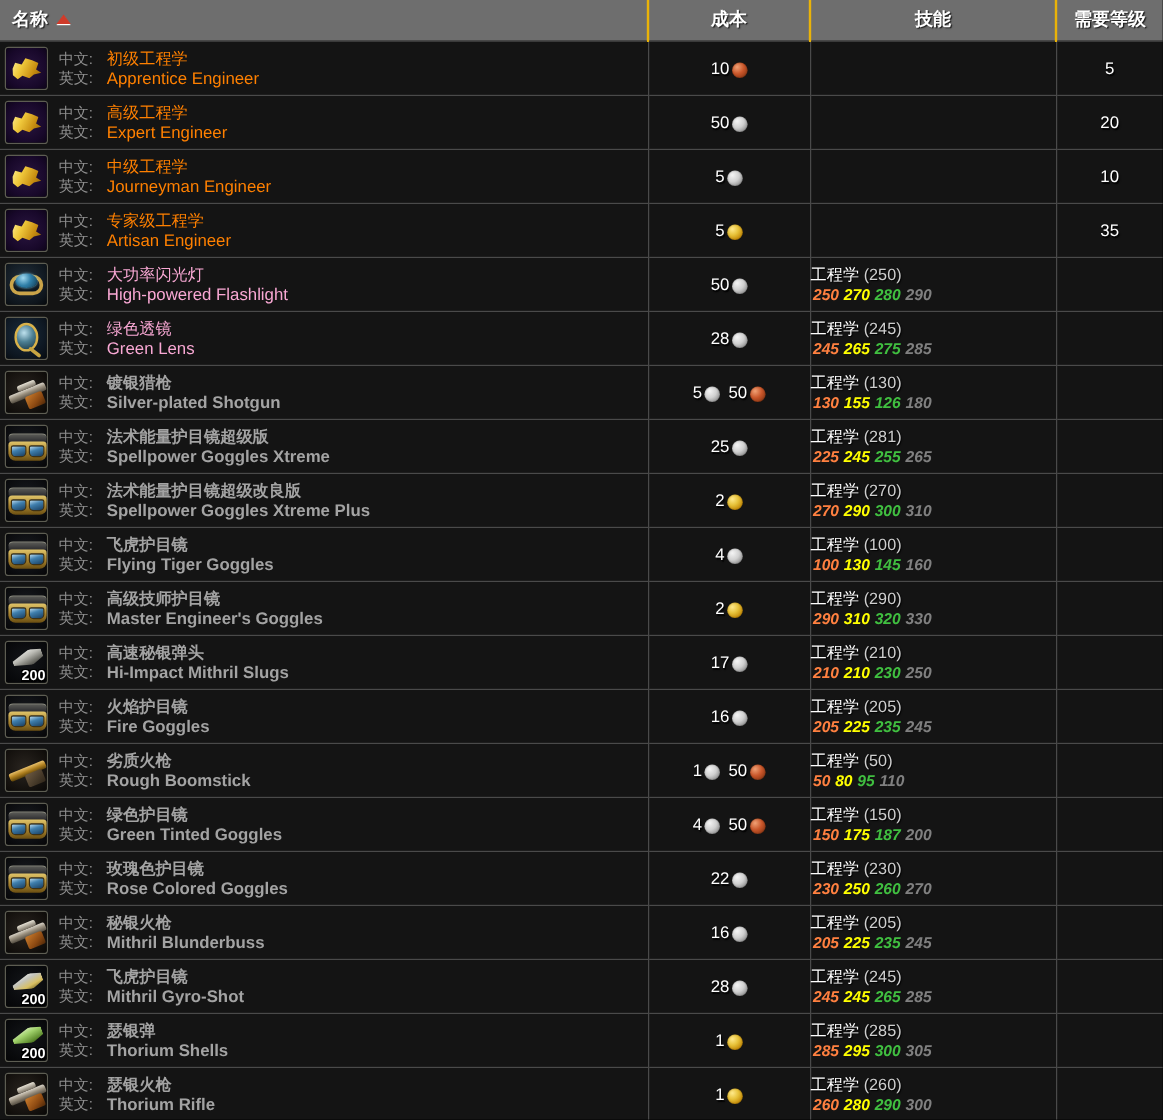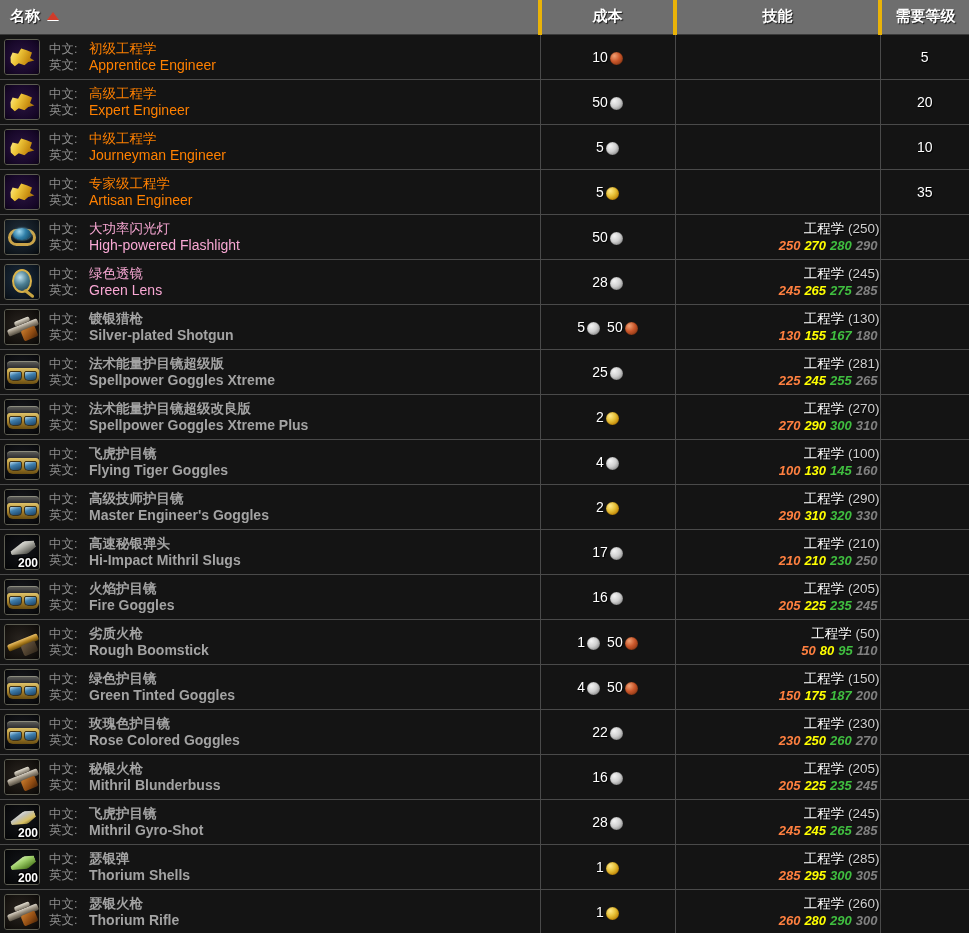--- a/index.html
+++ b/index.html
@@ -22,21 +22,21 @@
   col.c-skill { width: 205px; }
   col.c-level { width: 89px; }
 
   thead th {
     background: #6e6e6e;
     color: #ffffff;
     font-size: 15px;
     font-weight: bold;
     height: 34px;
     padding: 0 10px;
-    border-right: 4px solid #eab308;
+    border-right: 2px solid #eab308;
     border-bottom: 1px solid #3a3a3a;
     text-align: center;
     white-space: nowrap;
     text-shadow: 1px 1px 1px #1a1a1a;
     user-select: none;
   }
   thead th.th-name { text-align: left; }
   thead th:last-child { border-right: none; }
 
   .sort-tri {
@@ -110,21 +110,21 @@
     border-radius: 50%;
     margin-left: 2px;
     position: relative;
     top: 2px;
   }
   .coin.gold   { background: radial-gradient(circle at 33% 30%, #ffe98a 0%, #e8b battle 1%, #d9a21b 55%, #8a6108 100%); background: radial-gradient(circle at 33% 30%, #ffe98a 0%, #e7c23a 40%, #c9920f 70%, #7e5806 100%); box-shadow: inset 0 0 1px #5c3f02; }
   .coin.silver { background: radial-gradient(circle at 33% 30%, #f4f4f4 0%, #d0d0d0 45%, #9a9a9a 75%, #5f5f5f 100%); box-shadow: inset 0 0 1px #444; }
   .coin.copper { background: radial-gradient(circle at 33% 30%, #f0a074 0%, #c9562a 45%, #8f3a17 80%, #582009 100%); box-shadow: inset 0 0 1px #3d1705; }
 
   
-  .skillcell { text-align: right; line-height: 17px; padding: 2px 0; }
+  .skillcell { text-align: left; line-height: 17px; padding: 2px 0; }
   .skillname {
     font-size: 13.5px; color: #ffffff;
     text-shadow: 1px 1px 1px #000;
   }
   .skillname .lvl { color: #cfcfcf; }
   .ranks { font-size: 13px; font-weight: bold; font-style: italic; }
   .ranks span { margin: 0 2px; }
   .r-orange { color: #ff8040; }
   .r-yellow { color: #ffff00; }
   .r-green  { color: #40bf40; }
@@ -491,21 +491,21 @@
               </span>
               <span class="money">
                 <span class="amt">50</span>
                 <span class="coin copper"></span>
               </span>
             </div>
           </td>
           <td>
             <div class="skillcell">
               <div class="skillname">工程学 <span class="lvl">(130)</span></div>
-              <div class="ranks"><span class="r-orange">130</span><span class="r-yellow">155</span><span class="r-green">167</span><span class="r-gray">180</span></div>
+              <div class="ranks"><span class="r-orange">130</span><span class="r-yellow">155</span><span class="r-green">126</span><span class="r-gray">180</span></div>
             </div>
           </td>
           <td>
             <div class="levelcell"></div>
           </td>
         </tr>
         <tr>
           <td>
             <div class="namecell">
               <span class="icon-wrap">

